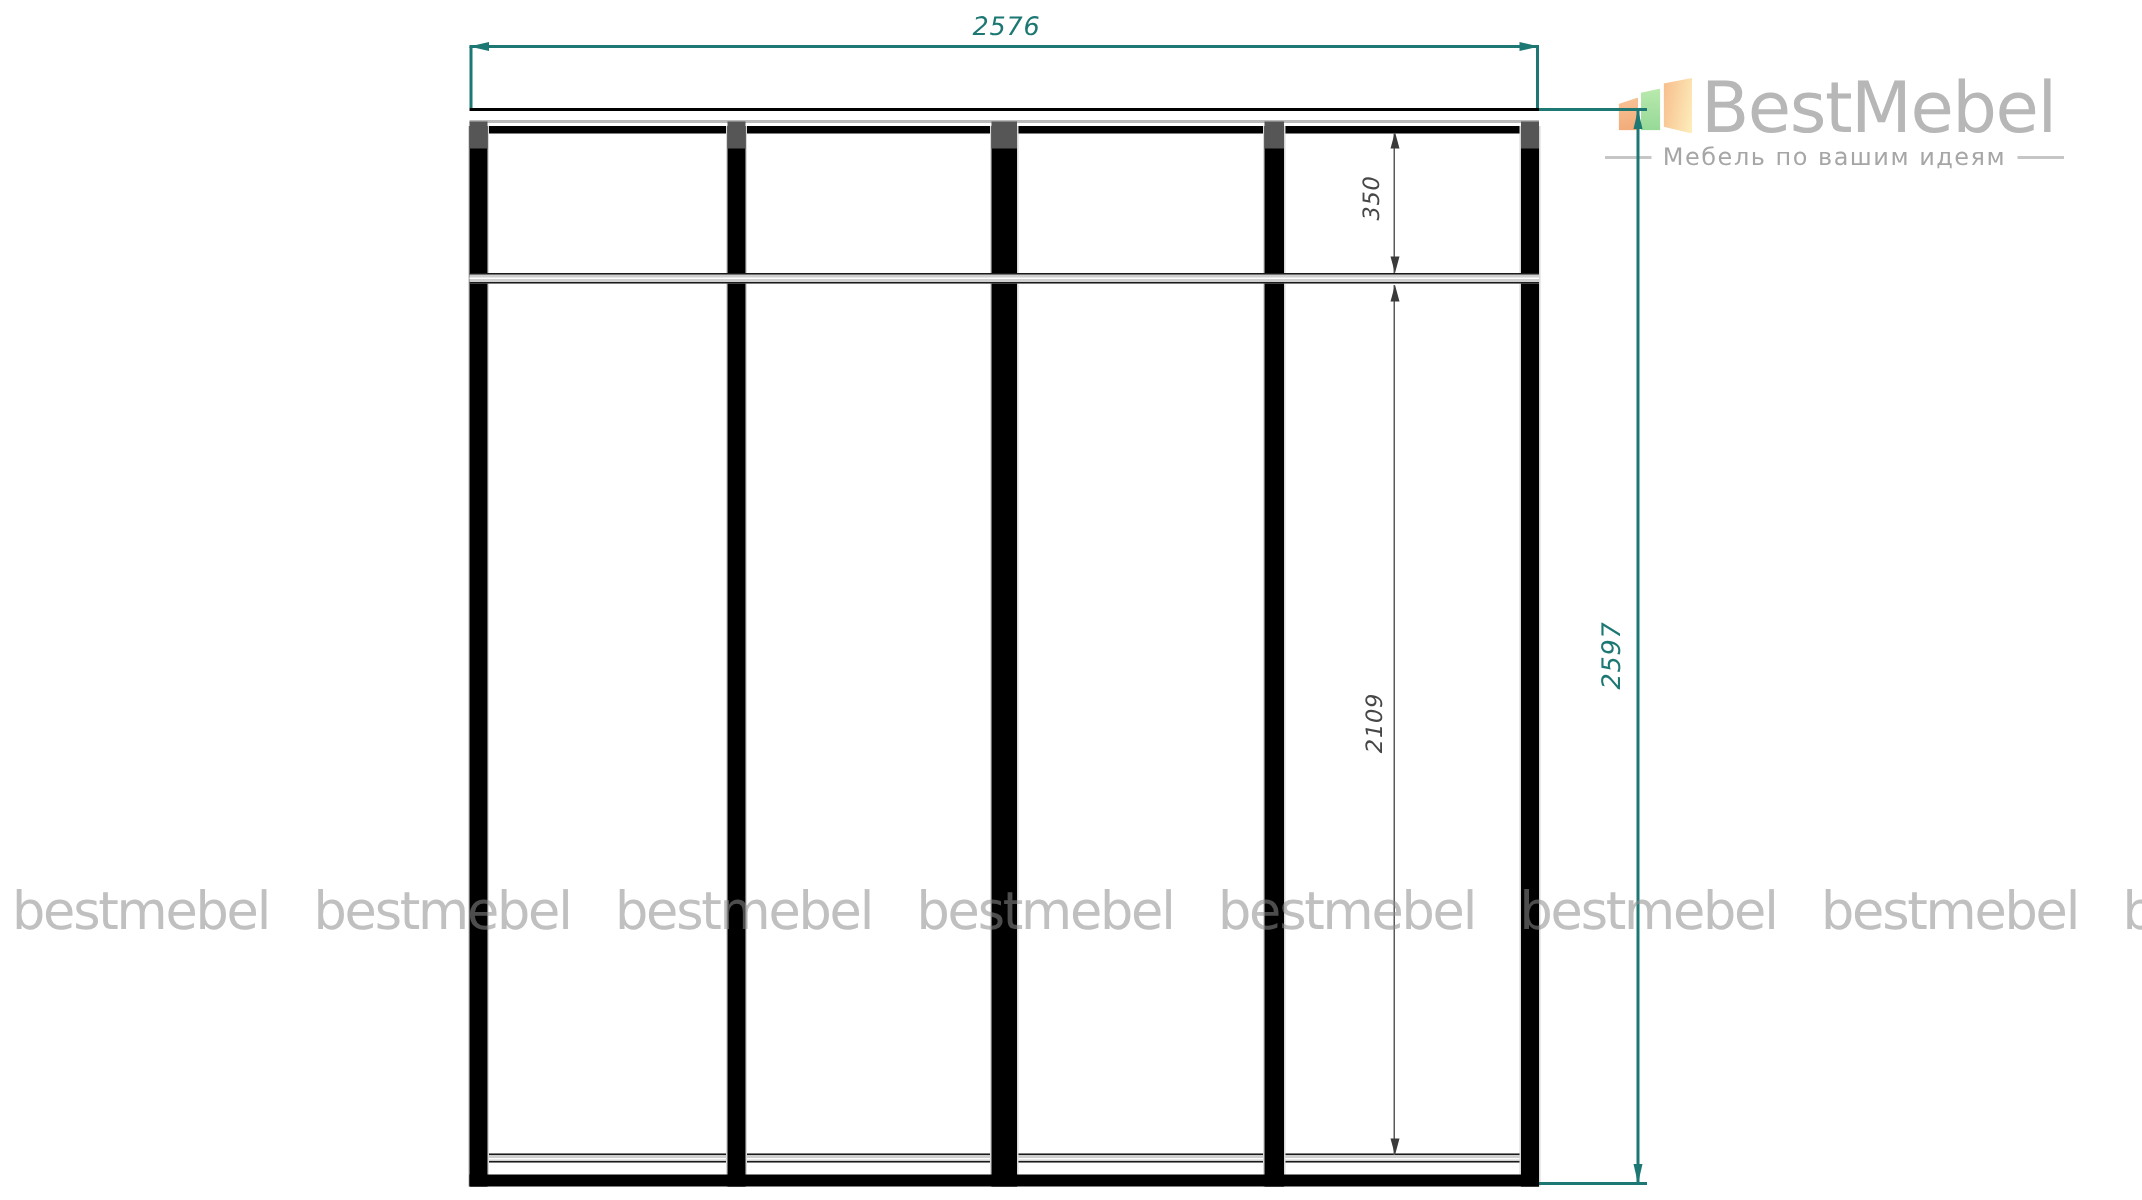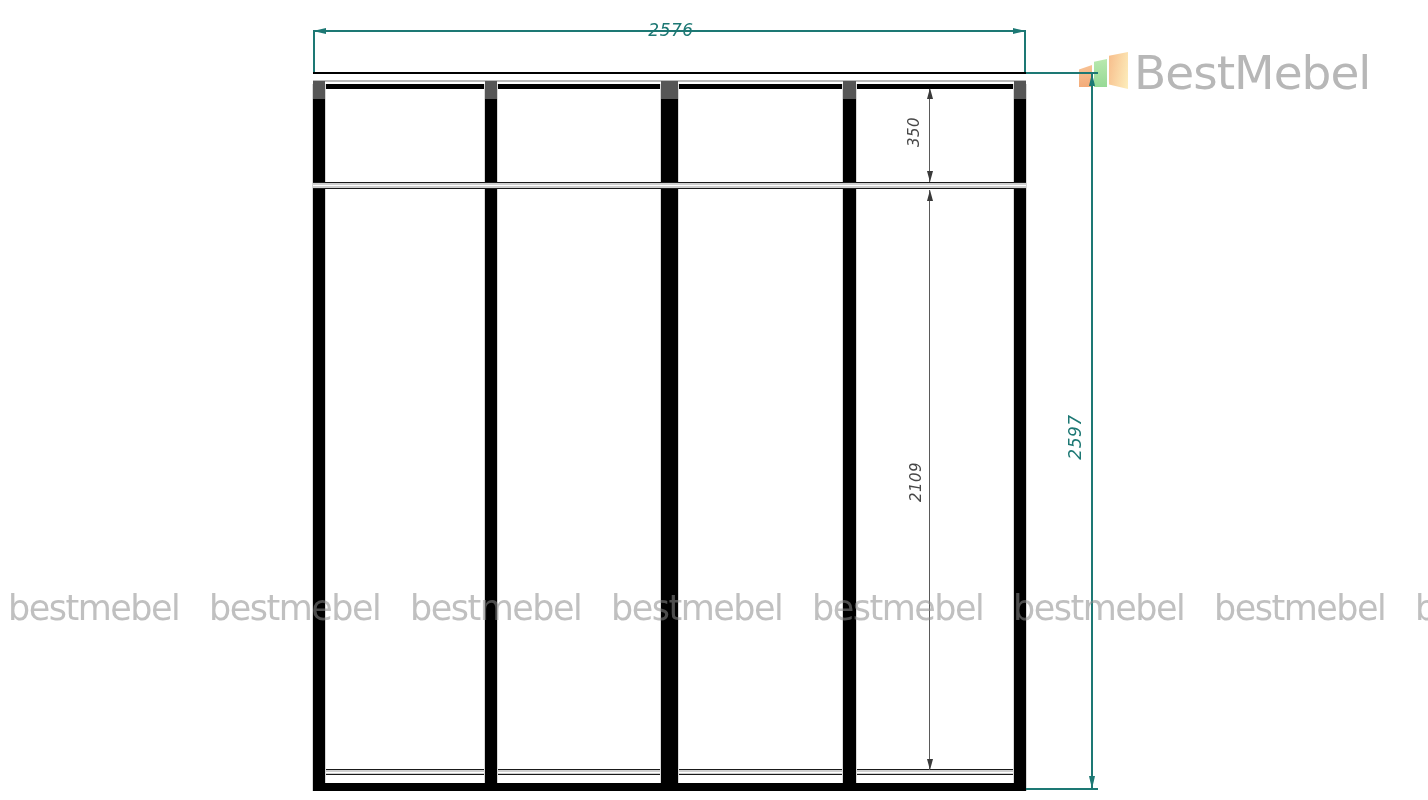--- a/index.html
+++ b/index.html
@@ -71,20 +71,25 @@
 </head>
 <body>
 
 <div class="canvas">
 
   <div class="logo">
     <div class="logo-shape logo-bar-1"></div>
     <div class="logo-shape logo-bar-2"></div>
     <div class="logo-shape logo-bar-3"></div>
     <div class="brand-name">BestMebel</div>
+    <div class="tagline-row">
+      <div class="tagline-dash"></div>
+      <div class="tagline-text">Мебель по вашим идеям</div>
+      <div class="tagline-dash"></div>
+    </div>
   </div>
 
   <div class="struct" style="left:313px; top:72px; width:713px; height:1.5px; z-index:3;"></div>
   <div class="abs" style="left:313px; top:80px; width:713px; height:2px; background:#b9b9b9; z-index:3;"></div>
   <div class="struct" style="left:313px; top:84px; width:713px; height:4.5px; z-index:3;"></div>
 
   <div class="pillar" style="left:313px; width:12px;"></div>
   <div class="pillar" style="left:485px; width:12px;"></div>
   <div class="pillar" style="left:661px; width:17px;"></div>
   <div class="pillar" style="left:843px; width:13px;"></div>
@@ -100,21 +105,21 @@
 
   <div class="hband" style="top:769px; height:6px; border-top-width:1px; border-bottom-width:1px; z-index:2;"></div>
 
   <div class="struct" style="left:313px; top:783px; width:713px; height:8px; z-index:3;"></div>
 
   <div class="abs teal" style="left:313px; top:30px; width:713px; height:2px; z-index:10;"></div>
   <div class="abs teal" style="left:313px; top:31px; width:1.5px; height:41px; z-index:10;"></div>
   <div class="abs teal" style="left:1024px; top:31px; width:1.5px; height:41px; z-index:10;"></div>
   <div class="arw left" style="left:313px; top:27.5px;"></div>
   <div class="arw right" style="left:1013px; top:27.5px;"></div>
-  <div class="dim-label" style="left:631px; top:9px;margin-top:12px;">2576</div>
+  <div class="dim-label" style="left:631px; top:9px;">2576</div>
 
   <div class="abs teal" style="left:1026px; top:72px; width:72px; height:1.5px; z-index:10;"></div>
   <div class="abs teal" style="left:1026px; top:788px; width:72px; height:1.5px; z-index:10;"></div>
   <div class="abs teal" style="left:1091px; top:73px; width:2px; height:716px; z-index:10;"></div>
   <div class="arw up" style="left:1088.5px; top:73px;"></div>
   <div class="arw down" style="left:1088.5px; top:776px;"></div>
   <div class="dim-label vert" style="left:1035px; top:428px;">2597</div>
 
   <div class="abs gray-dim" style="left:929px; top:89px; width:1px; height:93px; z-index:6;"></div>
   <div class="arw g up" style="left:926.5px; top:88px;"></div>

